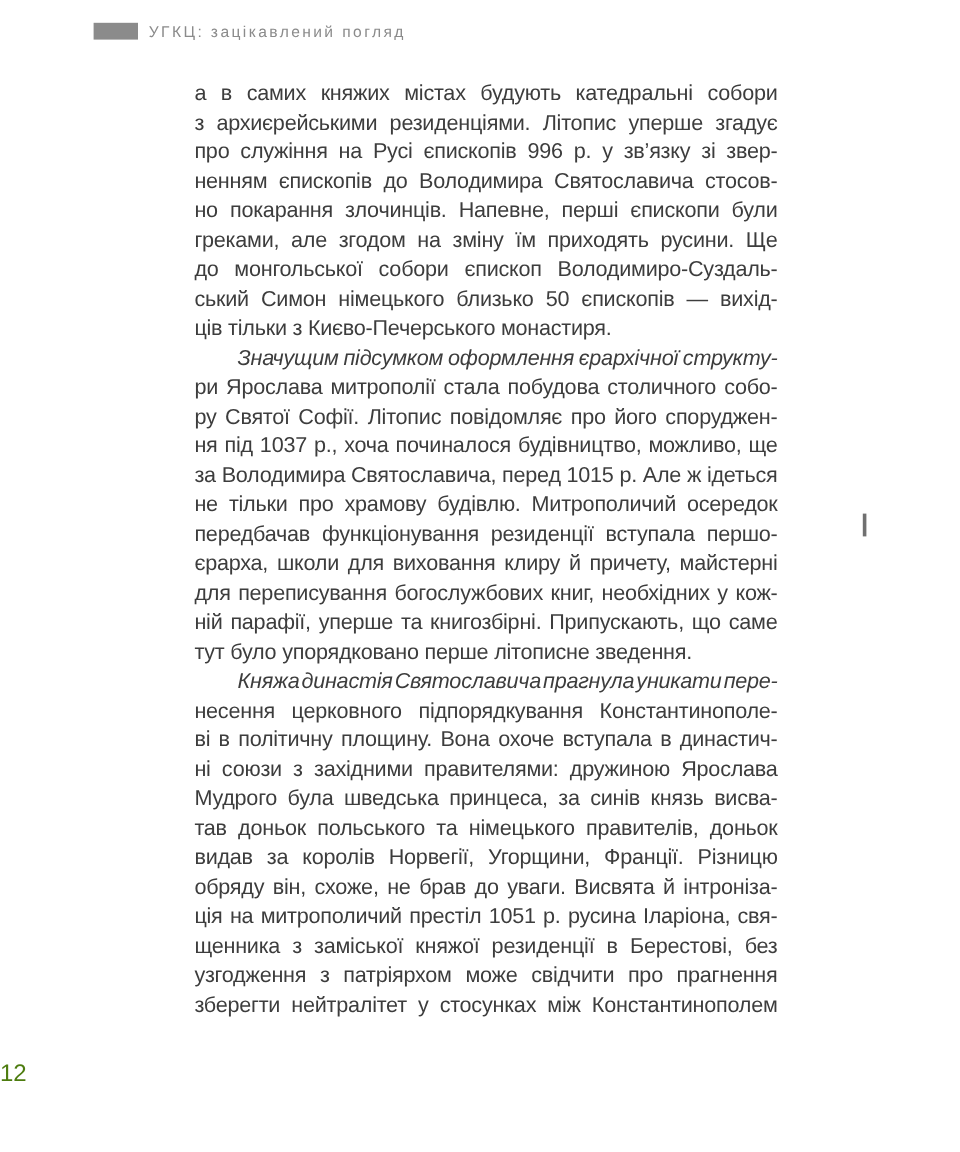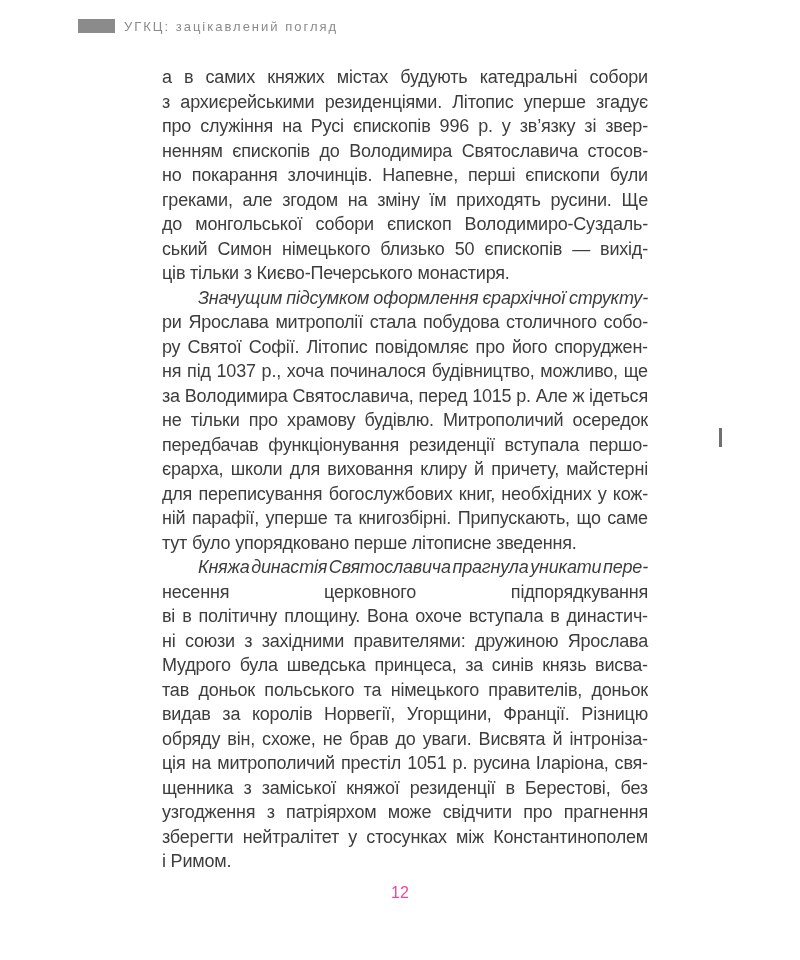--- a/index.html
+++ b/index.html
@@ -71,23 +71,22 @@
     width: 3px;
     height: 19px;
     background: #707070;
   }
   
   .page-number {
     position: absolute;
     left: 0;
     top: 884px;
     width: 100%;
-    text-align: center;
-    font-size: 16px;
-    color: #ec4899;
+    font-size: 20px;
+    color: #4d7c0f;
   }
 </style>
 </head>
 <body>
 
 <div class="page">
 
   <header class="running-head">
     <span class="head-rect"></span>
     <span class="head-label">УГКЦ: зацікавлений погляд</span>
@@ -270,20 +269,21 @@
         <span>династія</span>
         <span>Святославича</span>
         <span>прагнула</span>
         <span>уникати</span>
         <span>пере-</span>
       </div>
       <div class="line justify">
         <span>несення</span>
         <span>церковного</span>
         <span>підпорядкування</span>
+        <span>Константинополе-</span>
       </div>
       <div class="line justify">
         <span>ві</span>
         <span>в</span>
         <span>політичну</span>
         <span>площину.</span>
         <span>Вона</span>
         <span>охоче</span>
         <span>вступала</span>
         <span>в</span>
@@ -369,20 +369,19 @@
         <span>прагнення</span>
       </div>
       <div class="line justify">
         <span>зберегти</span>
         <span>нейтралітет</span>
         <span>у</span>
         <span>стосунках</span>
         <span>між</span>
         <span>Константинополем</span>
       </div>
-      <div class="line">і Римом.</div>
     </main>
 
   <div class="edge-mark"></div>
 
   <footer class="page-number">12</footer>
 
 </div>
 
 </body></html>

